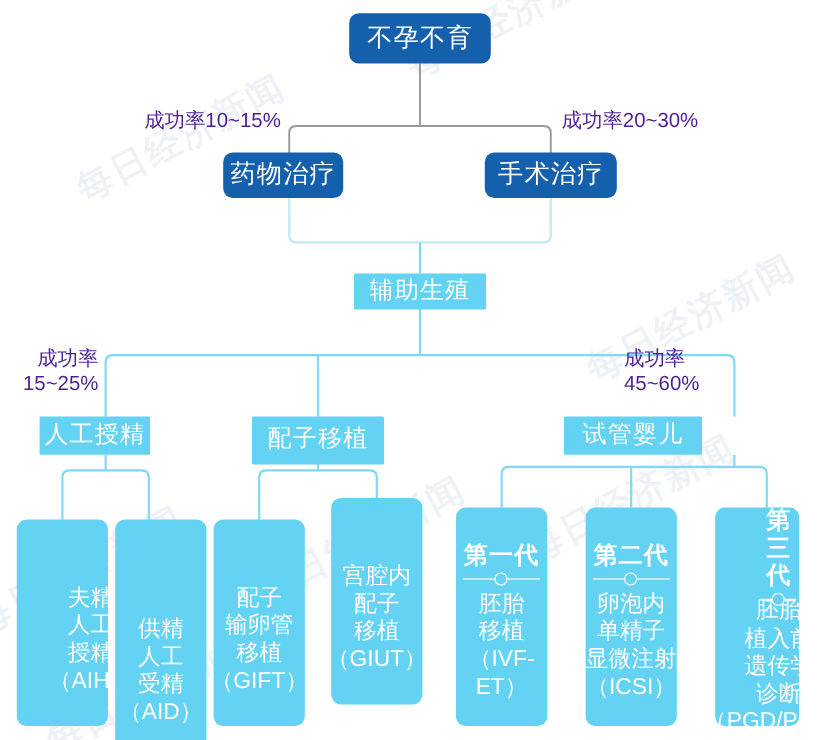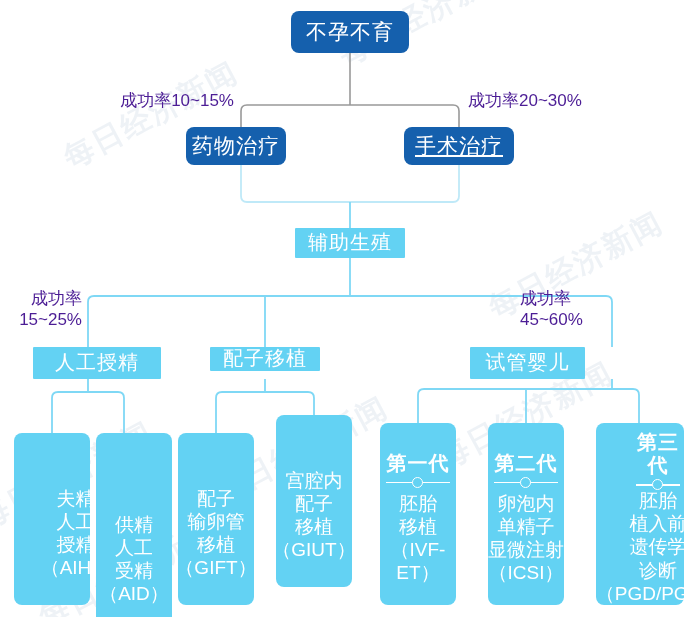--- a/index.html
+++ b/index.html
@@ -174,37 +174,37 @@
   <div class="node dark" style="left:291px; top:11px; width:118px; height:42px;">
     <span>不孕不育</span>
   </div>
 
   <div class="rate right-align" style="left:84px; top:90px; width:150px;">成功率10~15%</div>
   <div class="rate left-align" style="left:468px; top:90px; width:160px;">成功率20~30%</div>
 
   <div class="node dark" style="left:186px; top:127px; width:100px; height:38px;">
     <span>药物治疗</span>
   </div>
-  <div class="node dark" style="left:404px; top:127px; width:110px; height:38px;text-decoration:underline;">
+  <div class="node dark" style="left:404px; top:127px; width:110px; height:38px;">
     <span>手术治疗</span>
   </div>
 
   <div class="node cyan" style="left:295px; top:228px; width:110px; height:30px;">
     <span>辅助生殖</span>
   </div>
 
   <div class="rate right-align" style="left:-8px; top:288px; width:90px;">成功率
 15~25%</div>
   <div class="rate left-align" style="left:520px; top:288px; width:120px;">成功率
 45~60%</div>
 
-  <div class="node cyan" style="left:33px; top:347px; width:128px; height:32px;">
+  <div class="node cyan" style="left:33px; top:347px; width:92px; height:32px;">
     <span>人工授精</span>
   </div>
-  <div class="node cyan" style="left:210px; top:347px; width:110px; height:24px;">
+  <div class="node cyan" style="left:210px; top:347px; width:110px; height:40px;">
     <span>配子移植</span>
   </div>
   <div class="node cyan" style="left:470px; top:347px; width:115px; height:32px;">
     <span>试管婴儿</span>
   </div>
 
   <div class="node leaf" style="left:14px; top:433px; width:76px; height:172px;padding-left:47px;">
     <span class="leaf-body">夫精
 人工
 授精
@@ -242,21 +242,21 @@
 
   <div class="node leaf gen" style="left:488px; top:423px; width:76px; height:182px;">
     <span class="gen-title">第二代</span>
     <span class="gen-sep"></span>
     <span class="leaf-body">卵泡内
 单精子
 显微注射
 （ICSI）</span>
   </div>
 
-  <div class="node leaf gen" style="left:596px; top:423px; width:88px; height:182px;padding-left:36px;">
+  <div class="node leaf gen" style="left:596px; top:423px; width:70px; height:182px;padding-left:36px;">
     <span class="gen-title">第三代</span>
     <span class="gen-sep"></span>
     <span class="leaf-body">胚胎
 植入前
 遗传学
 诊断
 （PGD/PGS）</span>
   </div>
 
 </div>

